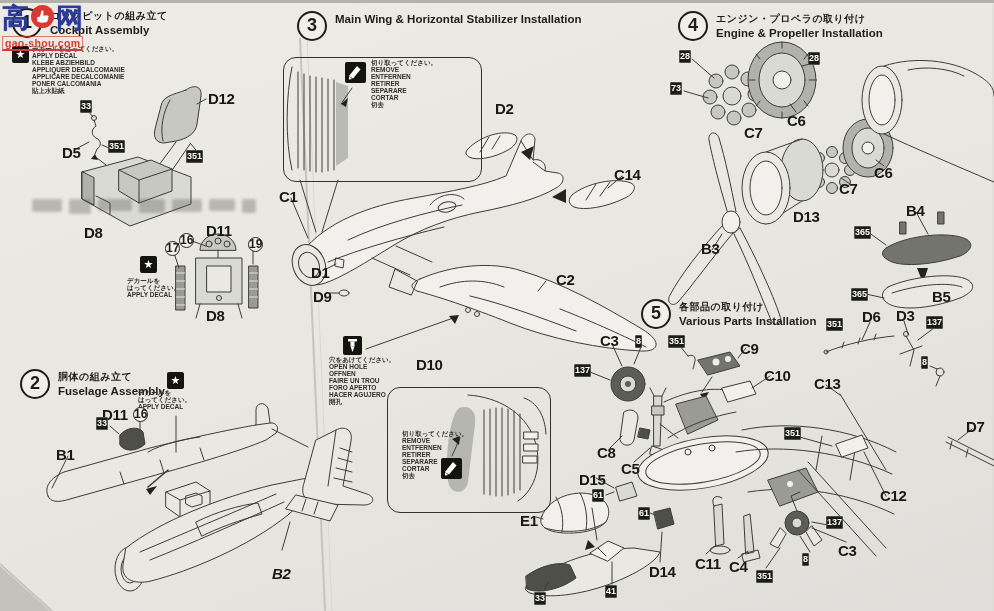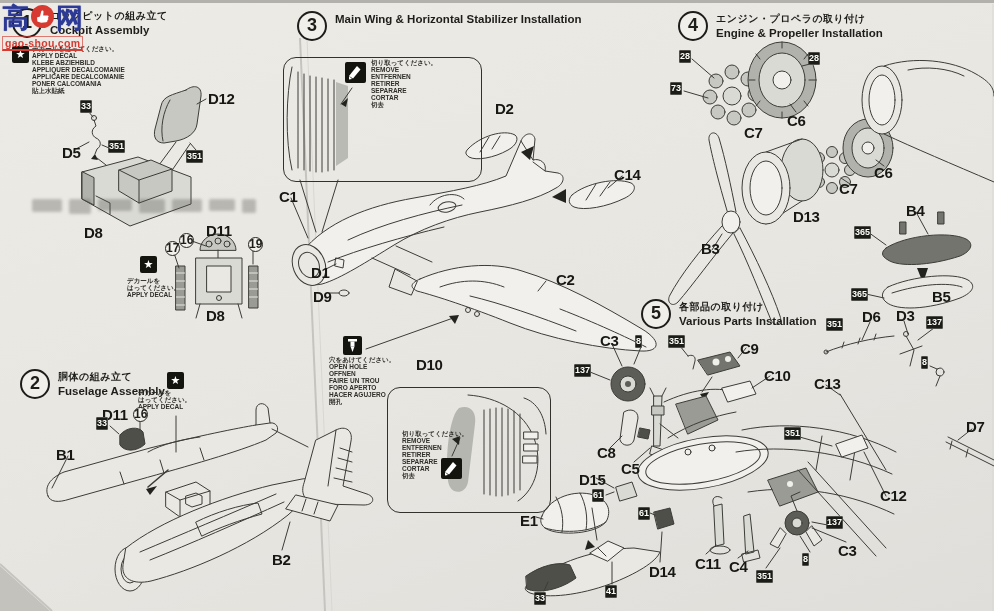--- a/index.html
+++ b/index.html
@@ -464,21 +464,21 @@
     </div>
 
   <div id="labels-layer">
       <div class="part-label" style="left: 208px; top: 90px;">D12</div>
       <div class="part-label" style="left: 62px; top: 144px;">D5</div>
       <div class="part-label" style="left: 84px; top: 224px;">D8</div>
       <div class="part-label" style="left: 206px; top: 222px;">D11</div>
       <div class="part-label" style="left: 206px; top: 307px;">D8</div>
       <div class="part-label" style="left: 102px; top: 406px;">D11</div>
       <div class="part-label" style="left: 56px; top: 446px;">B1</div>
-      <div class="part-label" style="left: 272px; top: 551px;">B2</div>
+      <div class="part-label" style="left: 272px; top: 565px; font-style: italic;">B2</div>
       <div class="part-label" style="left: 279px; top: 188px;">C1</div>
       <div class="part-label" style="left: 495px; top: 100px;">D2</div>
       <div class="part-label" style="left: 614px; top: 166px;">C14</div>
       <div class="part-label" style="left: 311px; top: 264px;">D1</div>
       <div class="part-label" style="left: 313px; top: 288px;">D9</div>
       <div class="part-label" style="left: 534px; top: 271px; margin-left: 22px;">C2</div>
       <div class="part-label" style="left: 416px; top: 356px;">D10</div>
       <div class="part-label" style="left: 520px; top: 512px;">E1</div>
       <div class="part-label" style="left: 787px; top: 112px;">C6</div>
       <div class="part-label" style="left: 744px; top: 124px;">C7</div>

